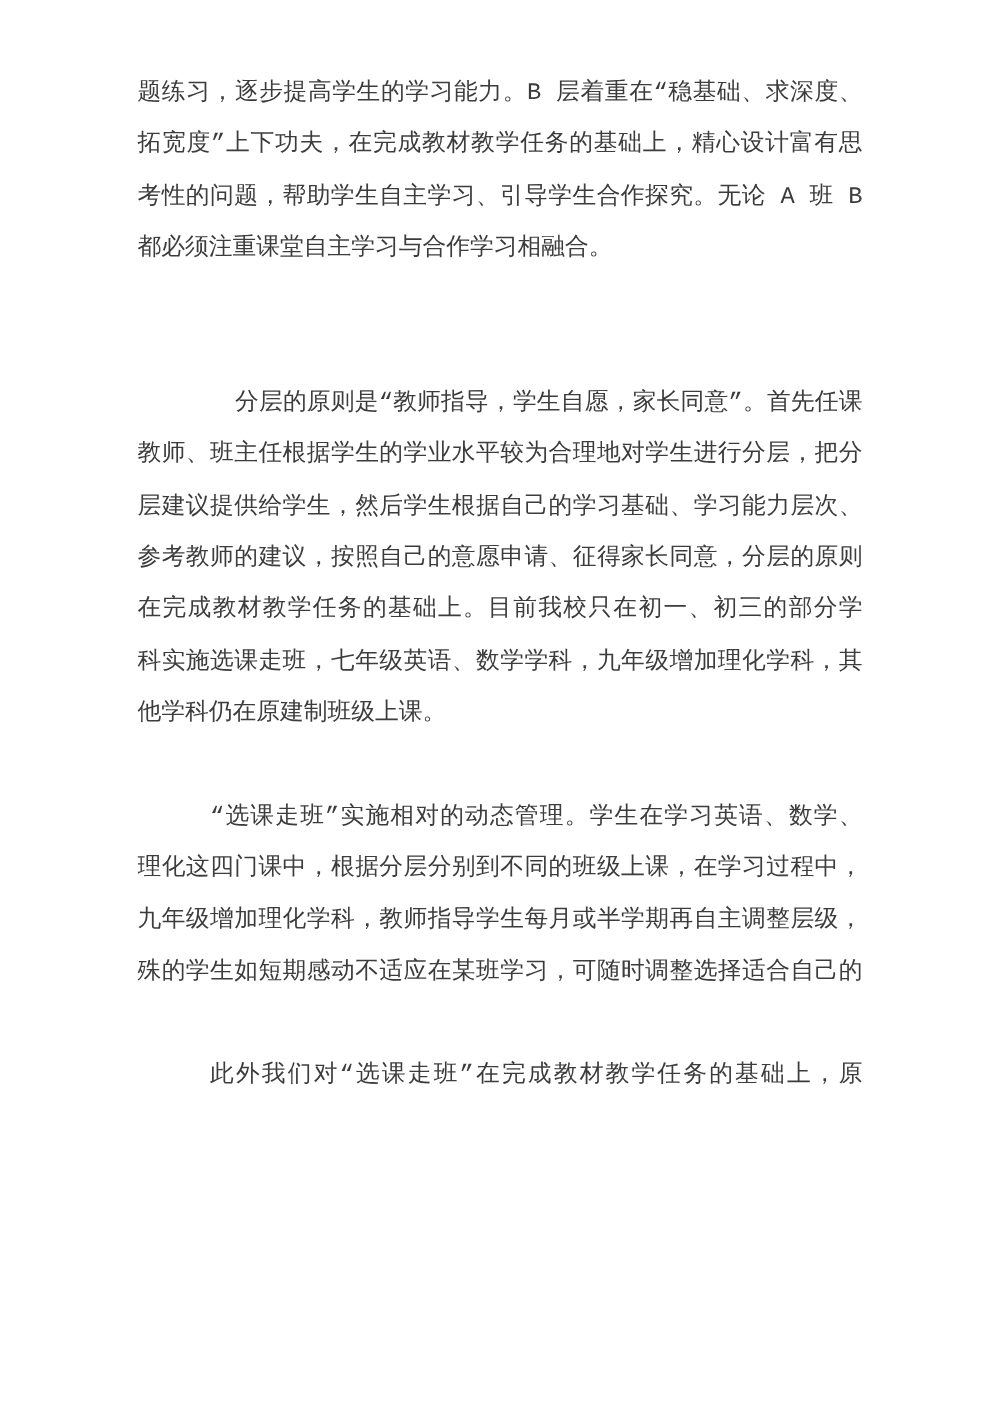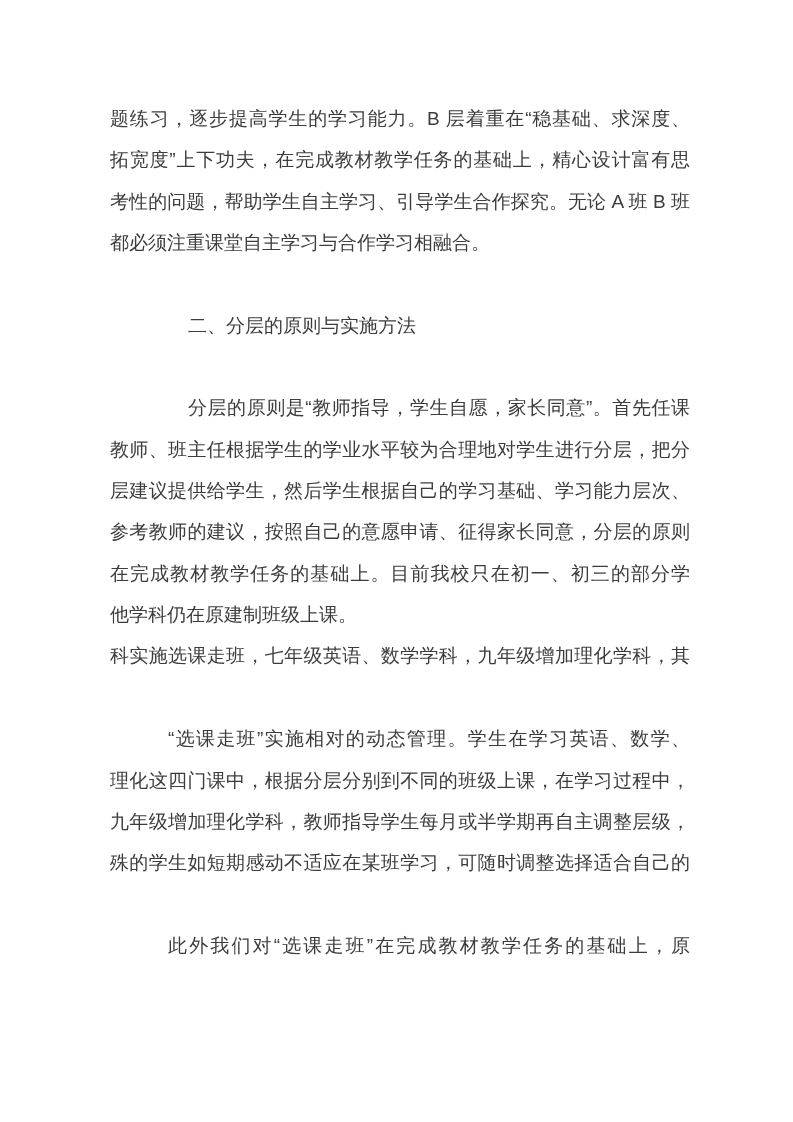--- a/index.html
+++ b/index.html
@@ -6,23 +6,23 @@
     margin: 0;
     padding: 0;
     background: #ffffff;
   }
   .page {
     position: relative;
     width: 793px;
     height: 1122px;
     box-sizing: border-box;
     background: #ffffff;
-    padding: 98px 0 0 110px;
+    padding: 54px 0 0 110px;
     overflow: hidden;
-    font-family: Liberation Sans, sans-serif;
+    font-family: Liberation Mono, monospace;
     color: #3c3c3c;
   }
   .block { margin: 0; padding: 0; }
   .line {
     width: 580px;
     height: 41.35px;
     line-height: 41.35px;
     font-size: 19px;
     box-sizing: border-box;
     overflow: hidden;
@@ -42,34 +42,31 @@
 
   <div class="block">
     <div class="line stretch">题练习，逐步提高学生的学习能力。B 层着重在“稳基础、求深度、</div>
     <div class="line stretch">拓宽度”上下功夫，在完成教材教学任务的基础上，精心设计富有思</div>
     <div class="line stretch">考性的问题，帮助学生自主学习、引导学生合作探究。无论 A 班 B 班</div>
     <div class="line">都必须注重课堂自主学习与合作学习相融合。</div>
   </div>
 
   <div class="blank-line"></div>
 
-  <div class="block">
-    <div class="line indent-a">二、分层的原则与实施方法</div>
-  </div>
 
   <div class="blank-line"></div>
 
   <div class="block">
     <div class="line stretch indent-a">分层的原则是“教师指导，学生自愿，家长同意”。首先任课</div>
     <div class="line stretch">教师、班主任根据学生的学业水平较为合理地对学生进行分层，把分</div>
     <div class="line stretch">层建议提供给学生，然后学生根据自己的学习基础、学习能力层次、</div>
     <div class="line stretch">参考教师的建议，按照自己的意愿申请、征得家长同意，分层的原则是</div>
     <div class="line stretch">在完成教材教学任务的基础上。目前我校只在初一、初三的部分学</div>
+    <div class="line stretch">科实施选课走班，七年级英语、数学学科，九年级增加理化学科，其</div>
     <div class="line">他学科仍在原建制班级上课。</div>
-    <div class="line stretch">科实施选课走班，七年级英语、数学学科，九年级增加理化学科，其</div>
   </div>
 
   <div class="blank-line"></div>
 
   <div class="block">
     <div class="line stretch indent-b">“选课走班”实施相对的动态管理。学生在学习英语、数学、</div>
     <div class="line stretch">理化这四门课中，根据分层分别到不同的班级上课，在学习过程中，</div>
     <div class="line stretch">九年级增加理化学科，教师指导学生每月或半学期再自主调整层级，特</div>
     <div class="line stretch">殊的学生如短期感动不适应在某班学习，可随时调整选择适合自己的</div>
   </div>

